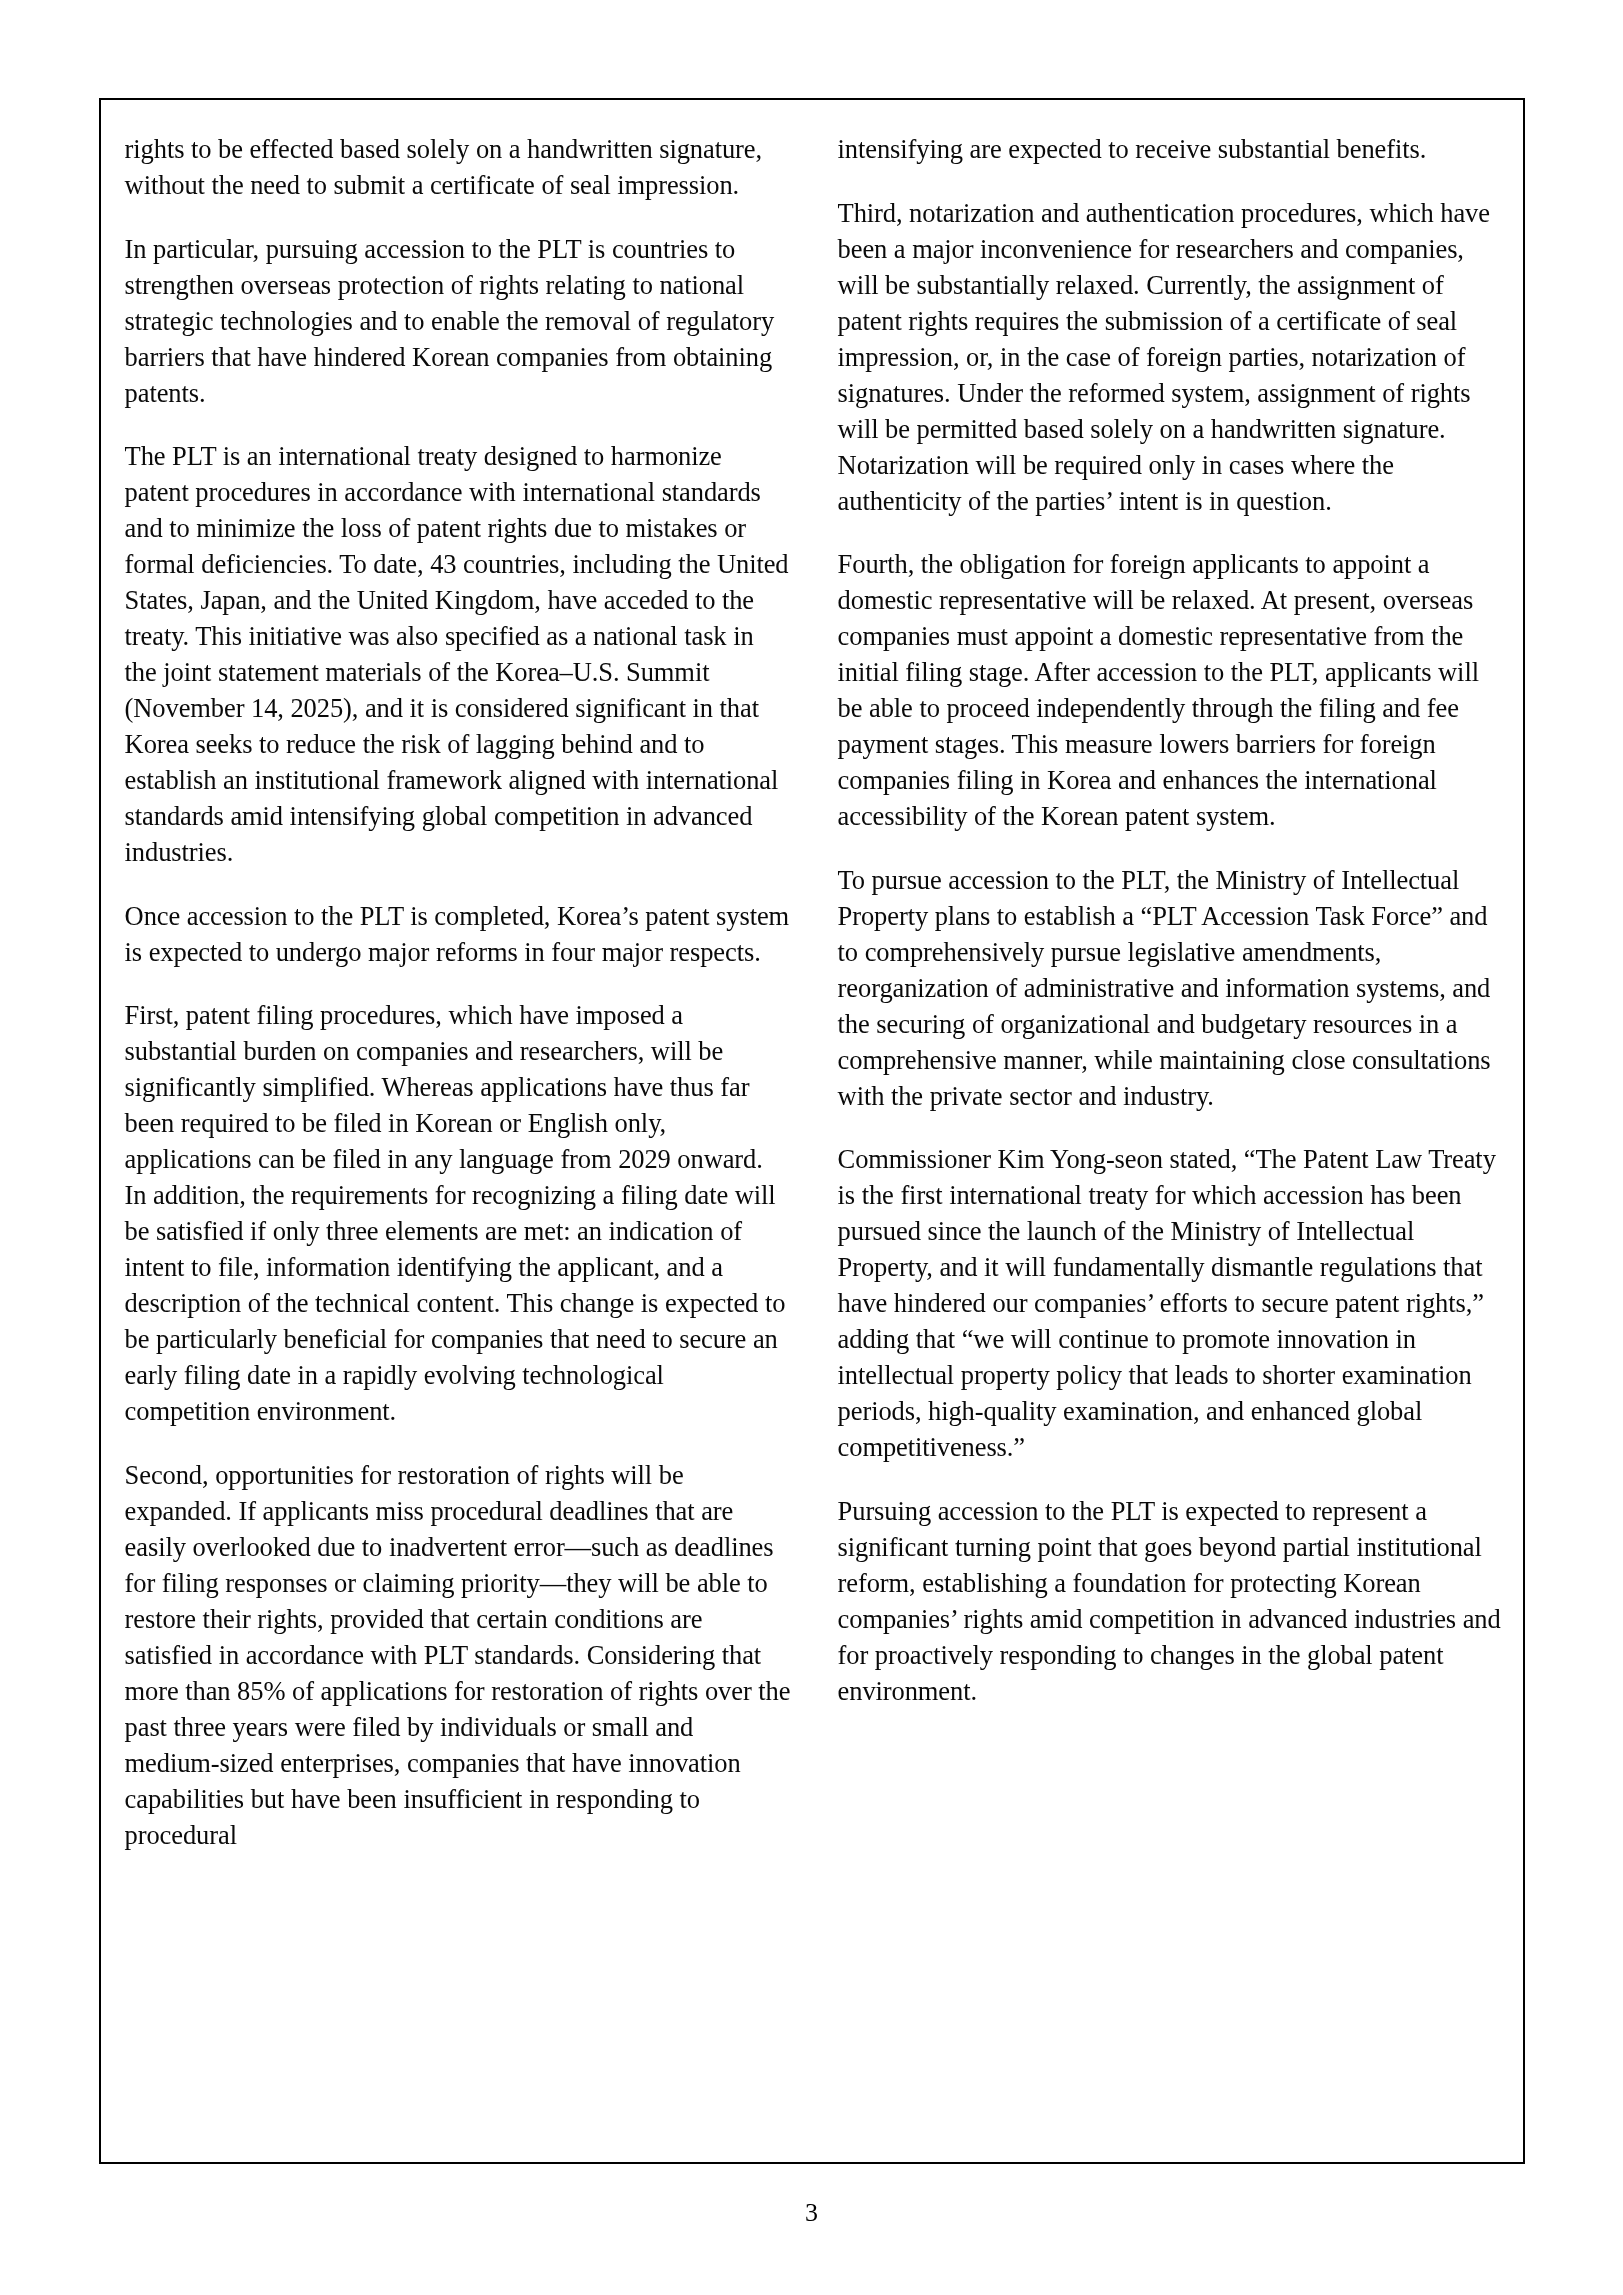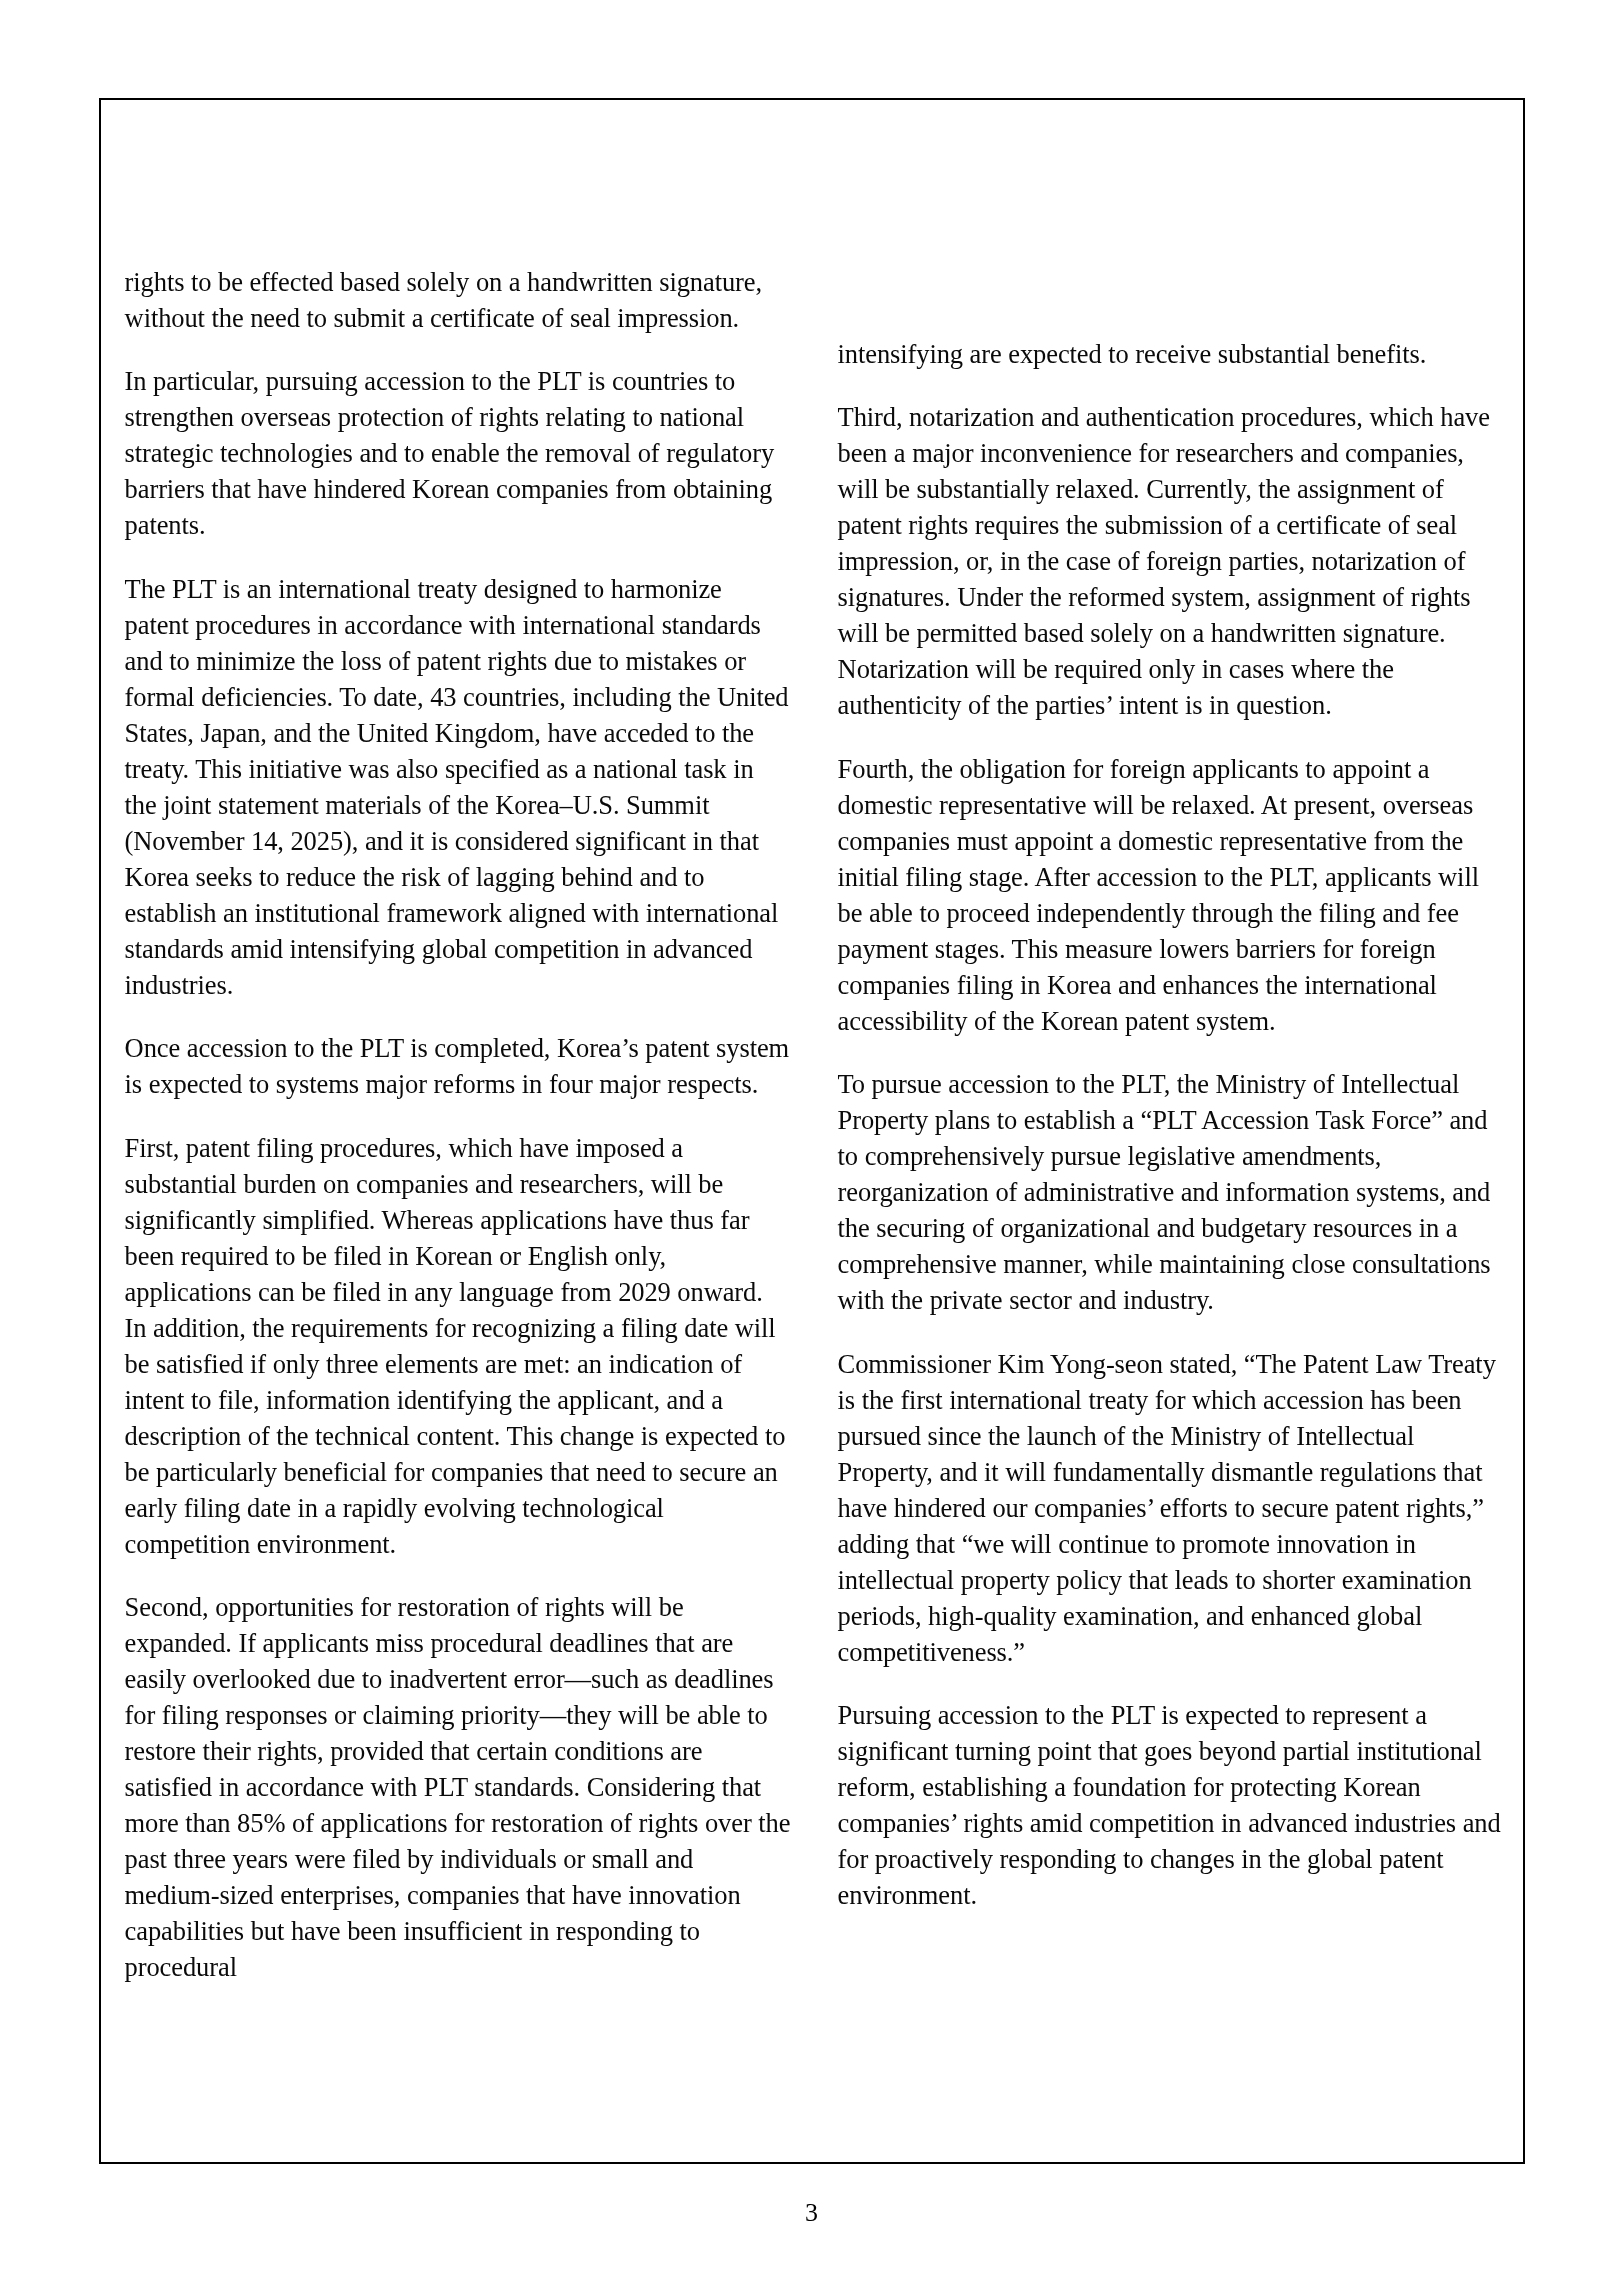--- a/index.html
+++ b/index.html
@@ -32,21 +32,21 @@
   
   #columns {
     position: absolute;
     left: 23.6px;
     top: 31px;
     width: 1379px;
     height: 1987px;
     display: flex;
     flex-direction: row;
     justify-content: space-between;
-    align-items: center;
+    align-items: flex-start;
   }
   .column {
     width: 666px;
     box-sizing: border-box;
   }
   .column p {
     margin: 0 0 27.5px 0;
     font-size: 26.5px;
     line-height: 36px;
     text-align: left;
@@ -75,21 +75,21 @@
 </head>
 <body>
 
 <div id="page-frame">
   <div id="columns">
 
     <div class="column">
       <p>rights to be effected based solely on a handwritten signature, without the need to submit a certificate of seal impression.</p>
       <p>In particular, pursuing accession to the PLT is countries to strengthen overseas protection of rights relating to national strategic technologies and to enable the removal of regulatory barriers that have hindered Korean companies from obtaining patents.</p>
       <p>The PLT is an international treaty designed to harmonize patent procedures in accordance with international standards and to minimize the loss of patent rights due to mistakes or formal deficiencies. To date, 43 countries, including the United States, Japan, and the United Kingdom, have acceded to the treaty. This initiative was also specified as a national task in the joint statement materials of the Korea–U.S. Summit (November 14, 2025), and it is considered significant in that Korea seeks to reduce the risk of lagging behind and to establish an institutional framework aligned with international standards amid intensifying global competition in advanced industries.</p>
-      <p>Once accession to the PLT is completed, Korea’s patent system is expected to systems major reforms in four major respects.</p>
+      <p>Once accession to the PLT is completed, Korea’s patent system is expected to undergo major reforms in four major respects.</p>
       <p>First, patent filing procedures, which have imposed a substantial burden on companies and researchers, will be significantly simplified. Whereas applications have thus far been required to be filed in Korean or English only, applications can be filed in any language from 2029 onward. In addition, the requirements for recognizing a filing date will be satisfied if only three elements are met: an indication of intent to file, information identifying the applicant, and a description of the technical content. This change is expected to be particularly beneficial for companies that need to secure an early filing date in a rapidly evolving technological competition environment.</p>
       <p>Second, opportunities for restoration of rights will be expanded. If applicants miss procedural deadlines that are easily overlooked due to inadvertent error—such as deadlines for filing responses or claiming priority—they will be able to restore their rights, provided that certain conditions are satisfied in accordance with PLT standards. Considering that more than 85% of applications for restoration of rights over the past three years were filed by individuals or small and medium-sized enterprises, companies that have innovation capabilities but have been insufficient in responding to procedural</p>
     </div>
 
     <div class="column">
       <p>intensifying are expected to receive substantial benefits.</p>
       <p>Third, notarization and authentication procedures, which have been a major inconvenience for researchers and companies, will be substantially relaxed. Currently, the assignment of patent rights requires the submission of a certificate of seal impression, or, in the case of foreign parties, notarization of signatures. Under the reformed system, assignment of rights will be permitted based solely on a handwritten signature. Notarization will be required only in cases where the authenticity of the parties’ intent is in question.</p>
       <p>Fourth, the obligation for foreign applicants to appoint a domestic representative will be relaxed. At present, overseas companies must appoint a domestic representative from the initial filing stage. After accession to the PLT, applicants will be able to proceed independently through the filing and fee payment stages. This measure lowers barriers for foreign companies filing in Korea and enhances the international accessibility of the Korean patent system.</p>
       <p>To pursue accession to the PLT, the Ministry of Intellectual Property plans to establish a “PLT Accession Task Force” and to comprehensively pursue legislative amendments, reorganization of administrative and information systems, and the securing of organizational and budgetary resources in a comprehensive manner, while maintaining close consultations with the private sector and industry.</p>
       <p>Commissioner Kim Yong-seon stated, “The Patent Law Treaty is the first international treaty for which accession has been pursued since the launch of the Ministry of Intellectual Property, and it will fundamentally dismantle regulations that have hindered our companies’ efforts to secure patent rights,” adding that “we will continue to promote innovation in intellectual property policy that leads to shorter examination periods, high-quality examination, and enhanced global competitiveness.”</p>

